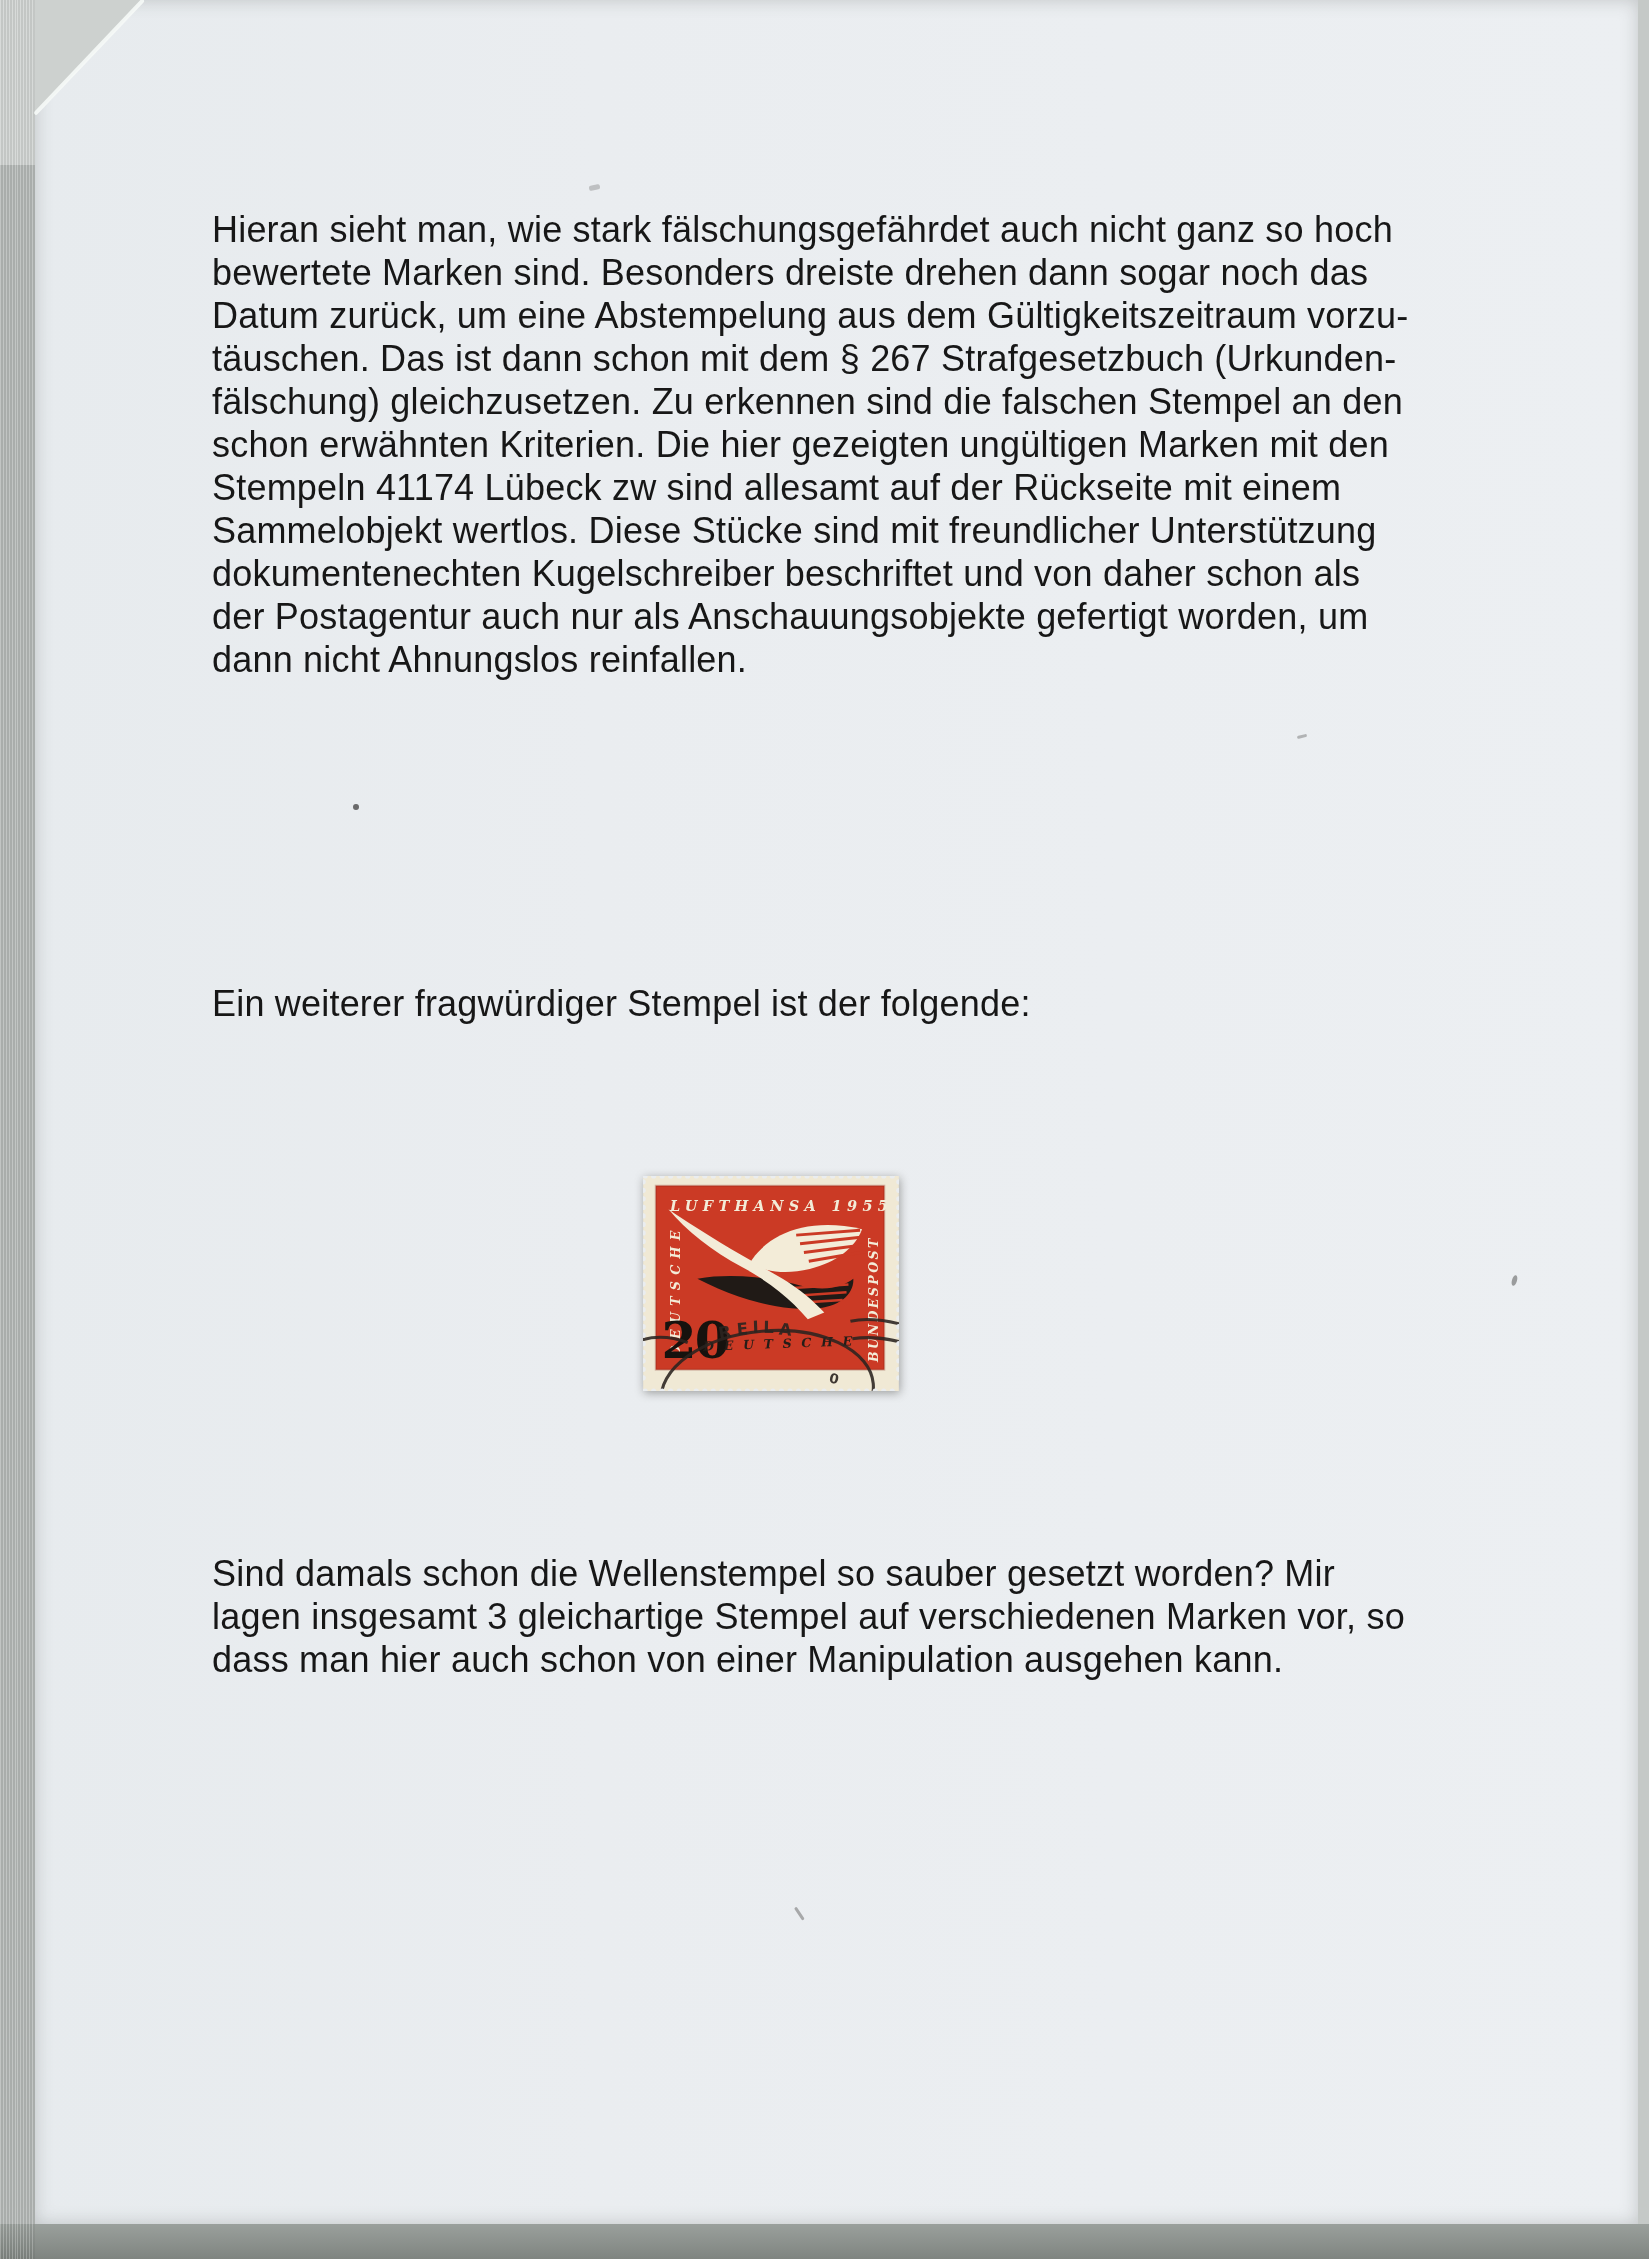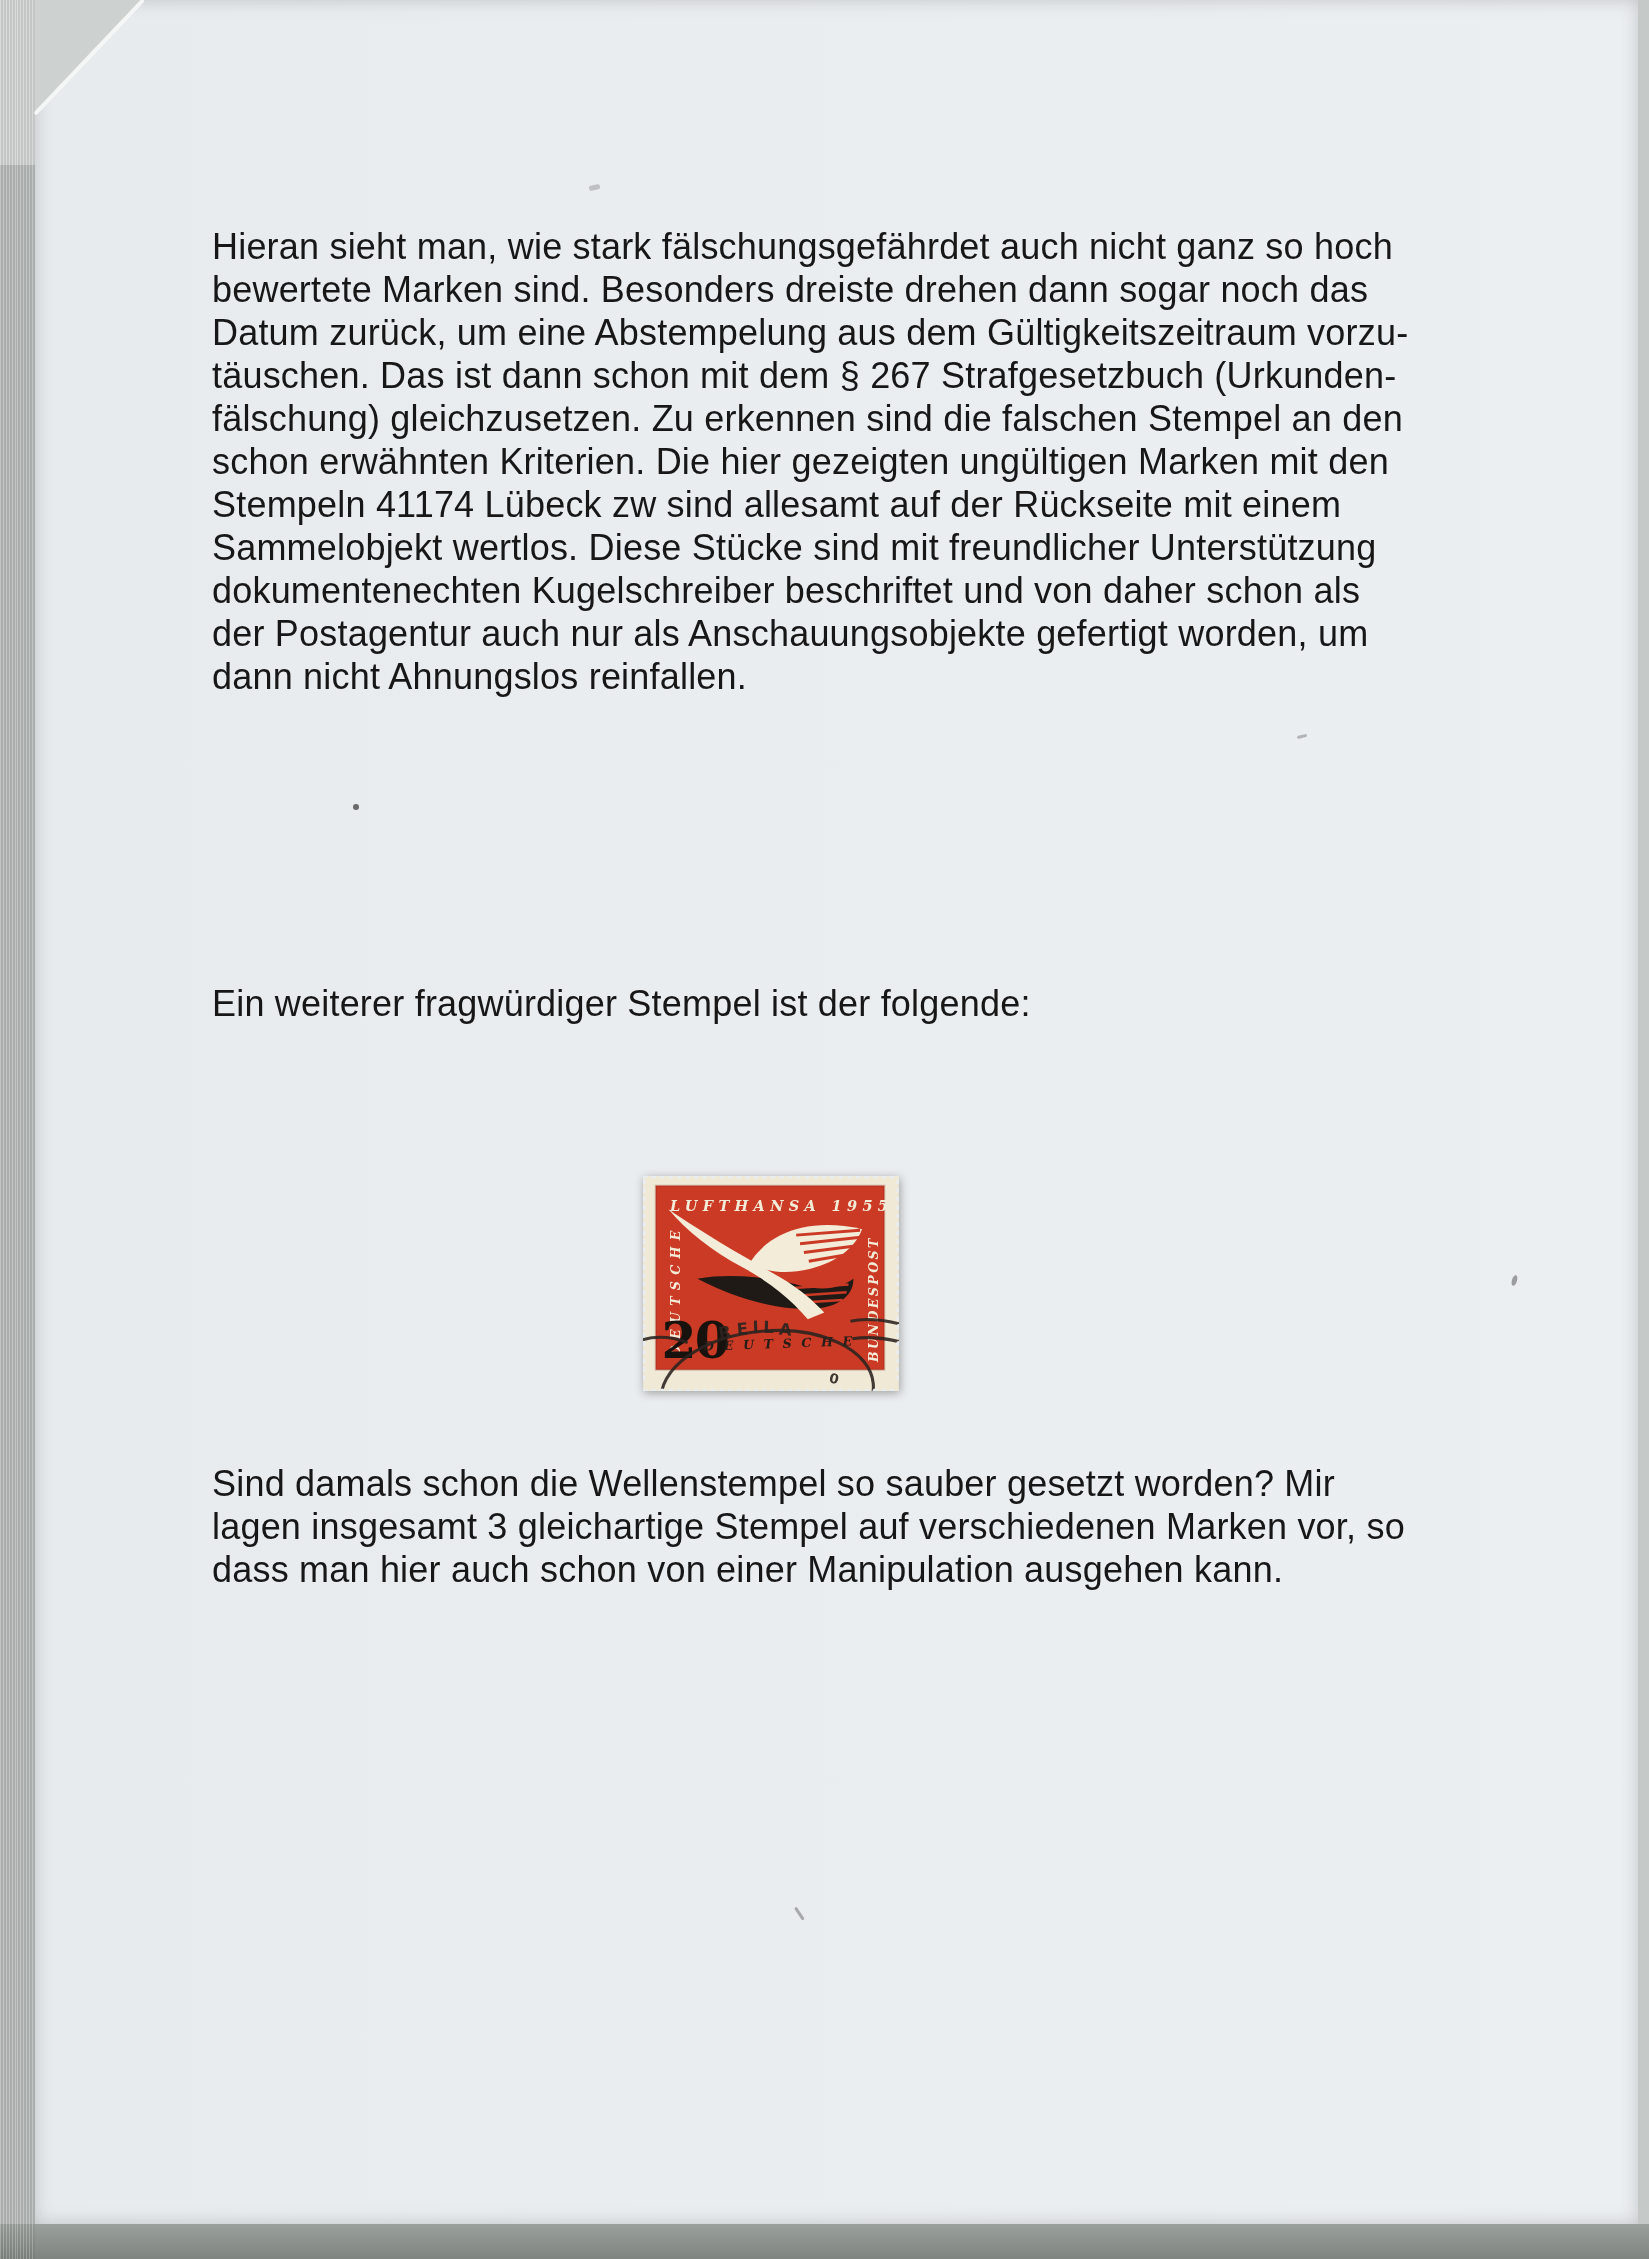--- a/index.html
+++ b/index.html
@@ -14,23 +14,23 @@
         background:linear-gradient(90deg,#e7ebee 0%,#eaedf0 35%,#ecEFF2 100%);
         background-color:#eaedf0;
         clip-path:polygon(0 115px,109px 0,100% 0,100% 100%,0 100%);
         box-shadow:0 0 17.5px rgba(70,75,72,.25) inset;}
   .sleeve-line{position:absolute;left:9.7px;top:55px;width:158px;height:3.9px;border-radius:1.9px;
         background:rgba(246,249,247,.9);transform:rotate(-46.5deg);z-index:2;}
   .left-grain{position:absolute;left:0;top:0;bottom:0;width:35px;z-index:2;
         background:repeating-linear-gradient(90deg,rgba(255,255,255,.20) 0 1px,rgba(0,0,0,.05) 1px 2.9px);}
   .textblock{position:absolute;left:212px;width:1300px;z-index:5;color:#171717;
         font-size:36px;line-height:43px;letter-spacing:0.2px;}
-  .p1{top:208px;margin-top:17px;}
+  .p1{top:208px;}
   .caption{top:982px;}
-  .p3{top:1462px;}
+  .p3{top:1552px;}
   .stamp-wrap{position:absolute;left:643px;top:1176px;width:256px;height:215px;z-index:5;
         filter:drop-shadow(1px 2.9px 4.9px rgba(60,60,55,.45));}
   .stamp-wrap svg{display:block;width:100%;height:100%;}
   .speck{position:absolute;z-index:4;}
   .speck.s1{left:353px;top:804px;width:5.8px;height:5.8px;border-radius:50%;background:#4a4a4a;opacity:.8;}
   .speck.s2{left:1512px;top:1275px;width:4.9px;height:10.7px;border-radius:50%;background:#6f6f6f;opacity:.65;transform:rotate(16deg);}
   .speck.s3{left:589px;top:185px;width:10.7px;height:4.9px;background:#8a8a8a;opacity:.45;transform:rotate(-12deg);border-radius:1.9px;}
   .speck.s4{left:792px;top:1912px;width:14.6px;height:2.9px;background:#6f6f6f;opacity:.55;transform:rotate(56deg);border-radius:1.9px;}
   .speck.s5{left:1297px;top:735px;width:9.7px;height:2.9px;background:#6a6a6a;opacity:.45;transform:rotate(-14deg);border-radius:1.9px;}
   .serif-it{font-family:"DejaVu Serif",serif;font-style:italic;font-weight:bold;}

